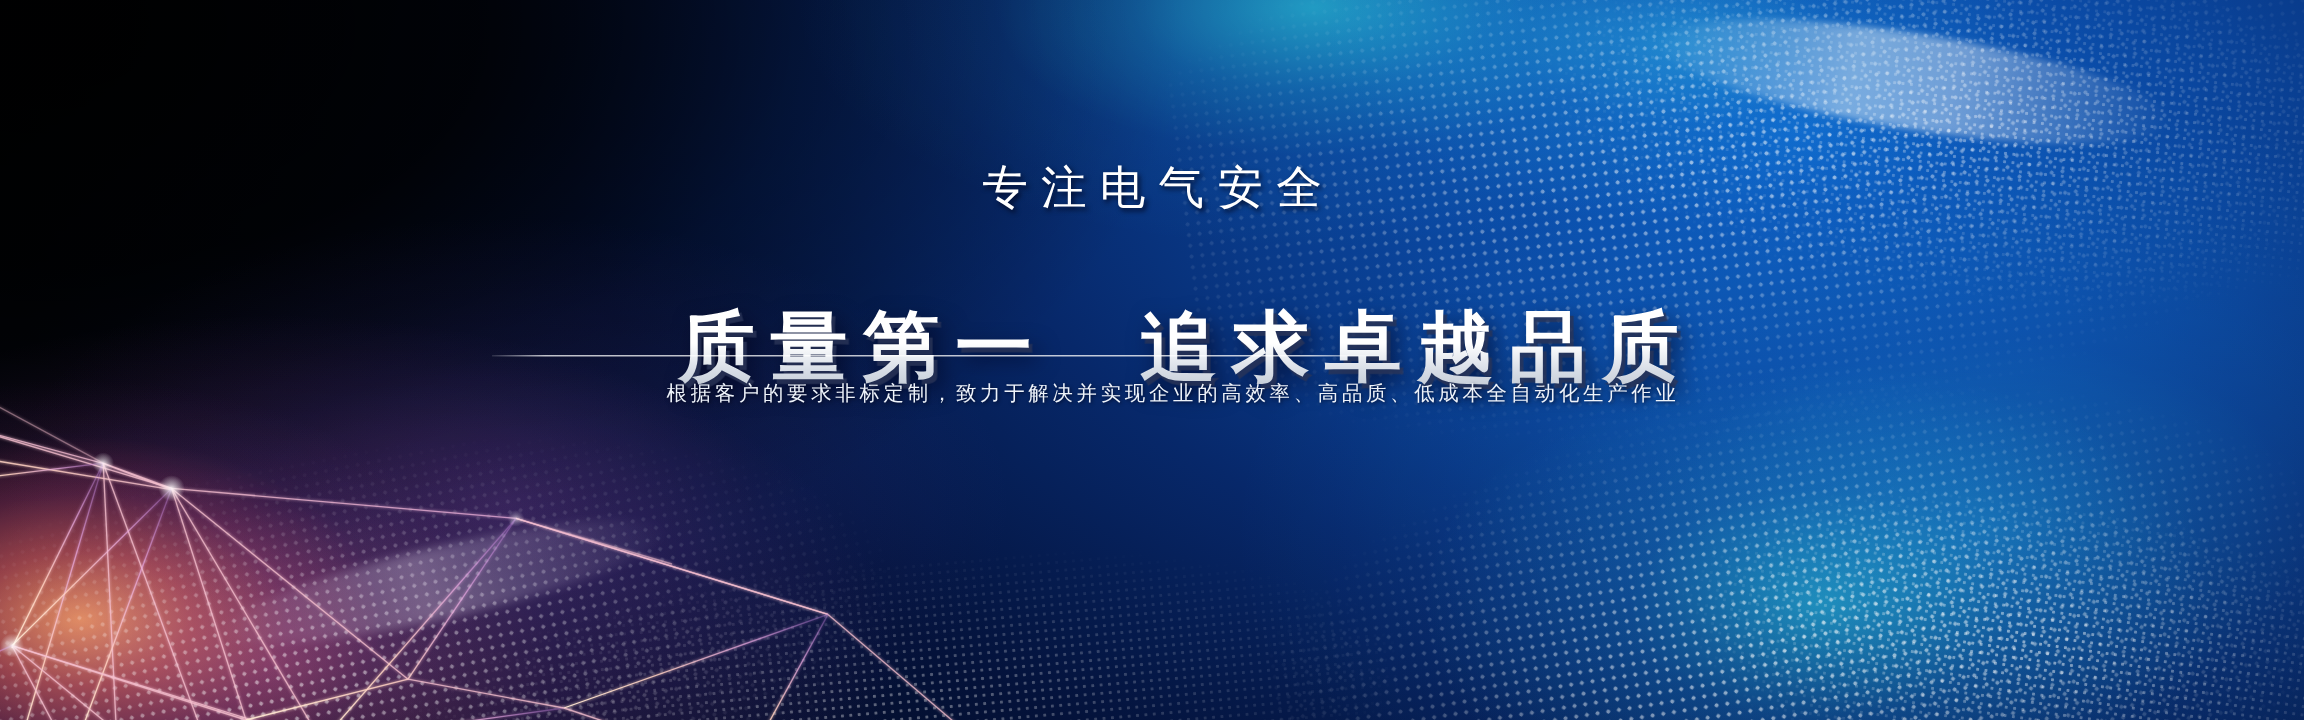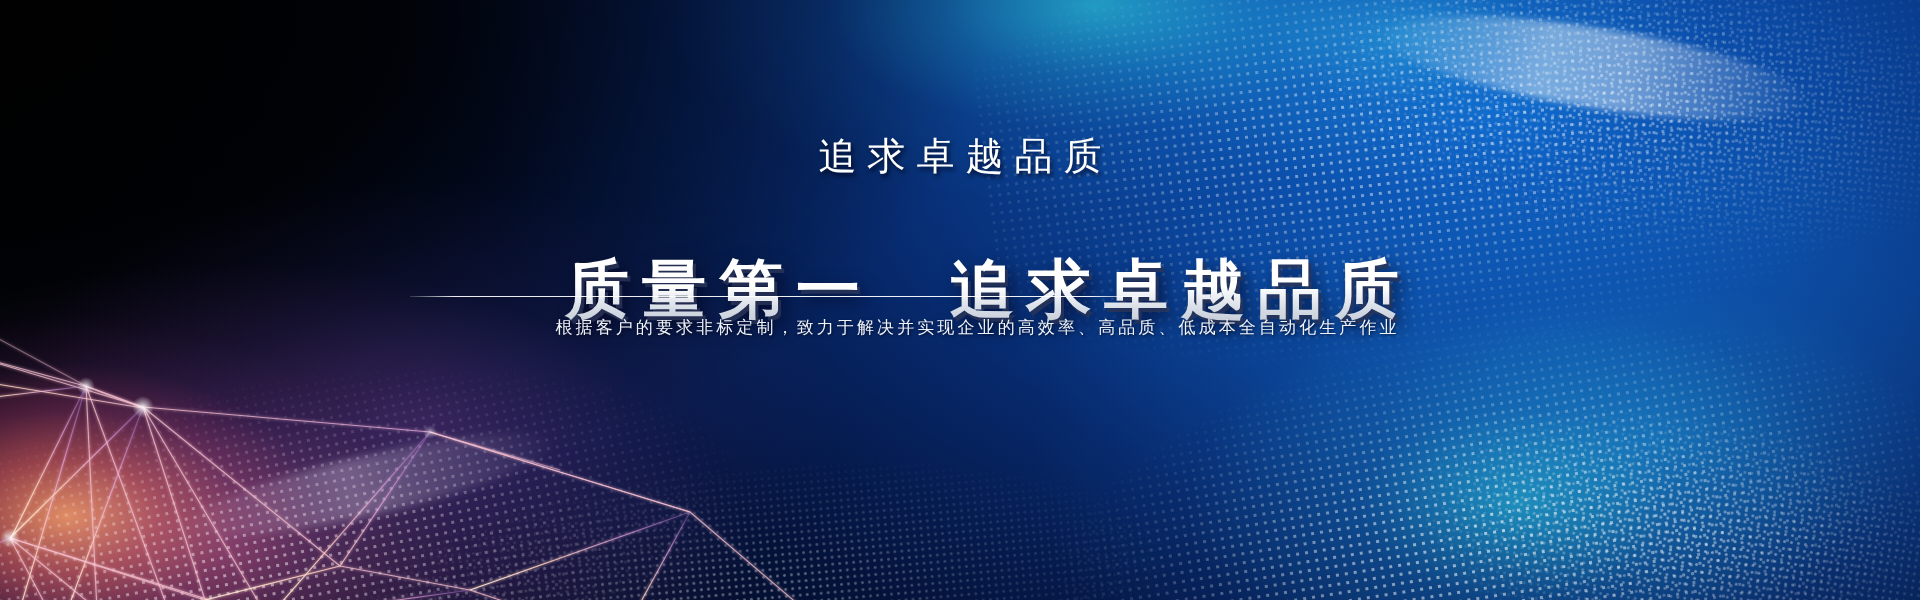--- a/index.html
+++ b/index.html
@@ -302,21 +302,21 @@
     <g>
       <circle cx="86" cy="386" r="9" fill="url(#nodeGlow)" opacity="0.75"></circle>
       <circle cx="143" cy="407" r="11" fill="url(#nodeGlow)" opacity="0.85"></circle>
       <circle cx="10" cy="538" r="10" fill="url(#nodeGlow)" opacity="0.80"></circle>
       <circle cx="268" cy="618" r="10" fill="url(#nodeGlow)" opacity="0.70"></circle>
       <circle cx="430" cy="432" r="7" fill="url(#nodeGlow)" opacity="0.45"></circle>
     </g>
   </svg>
 
   <div class="content">
-    <div class="eyebrow">追求卓越品质</div>
+    <div class="eyebrow">专注电气安全</div>
 
     <h1 class="headline">质量第一　追求卓越品质</h1>
 
     <div class="divider"></div>
 
     <div class="subtitle">根据客户的要求非标定制，致力于解决并实现企业的高效率、高品质、低成本全自动化生产作业</div>
   </div>
 
 </div>
 

